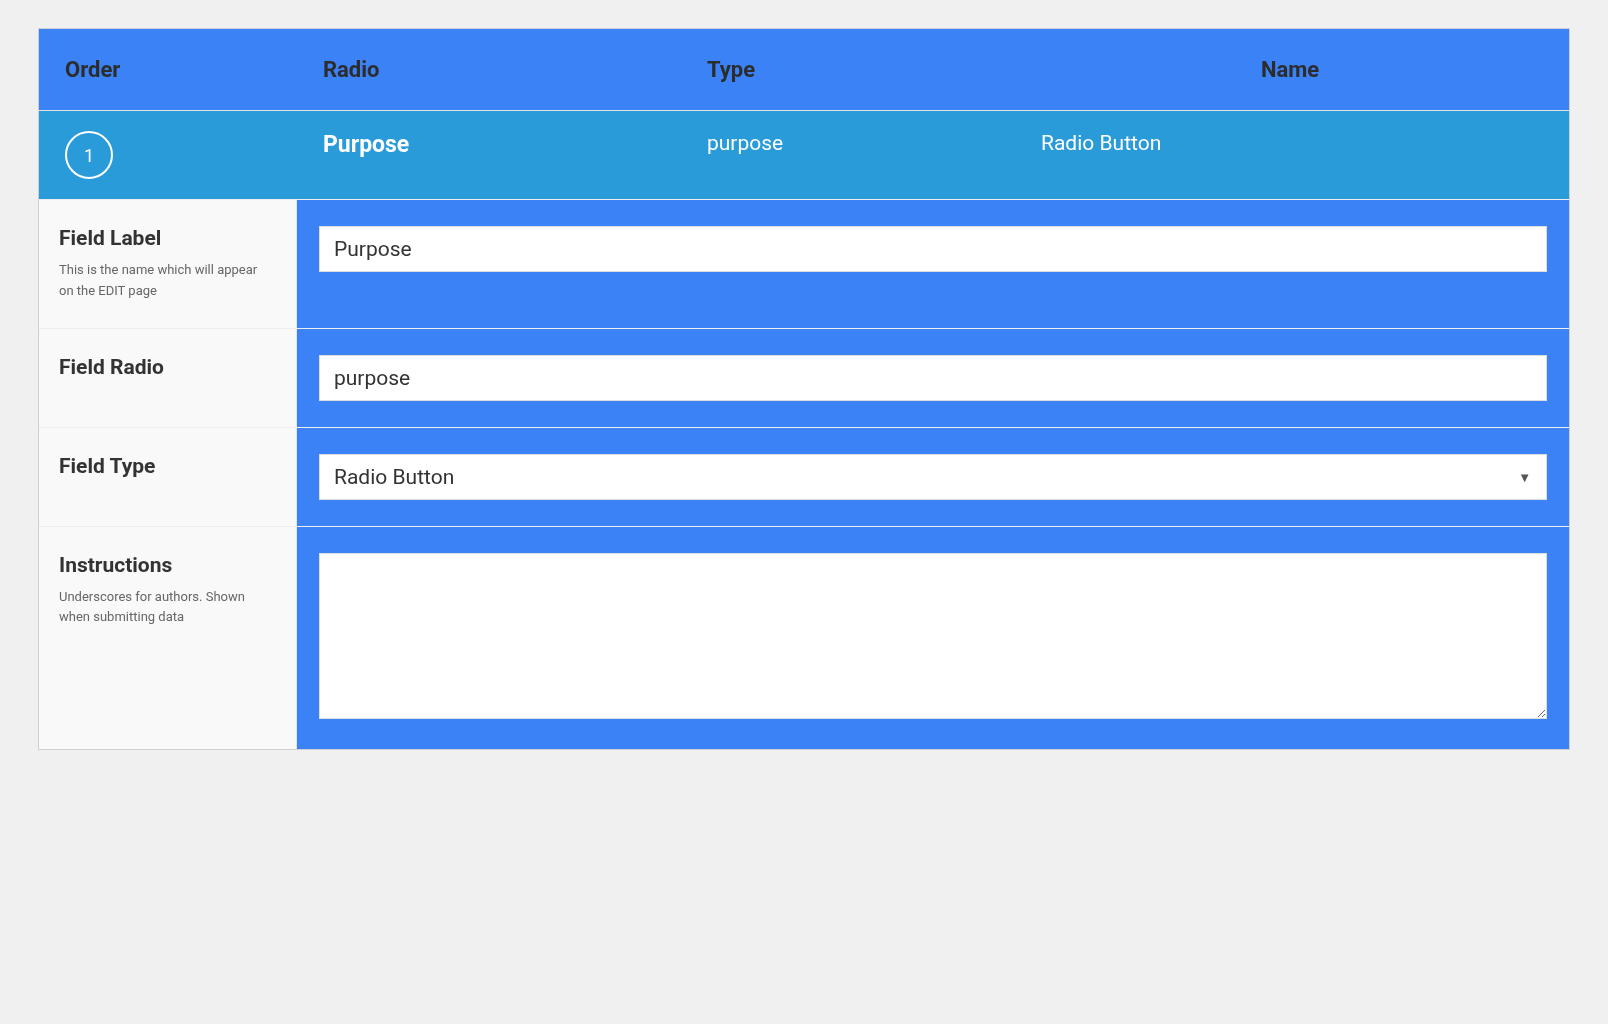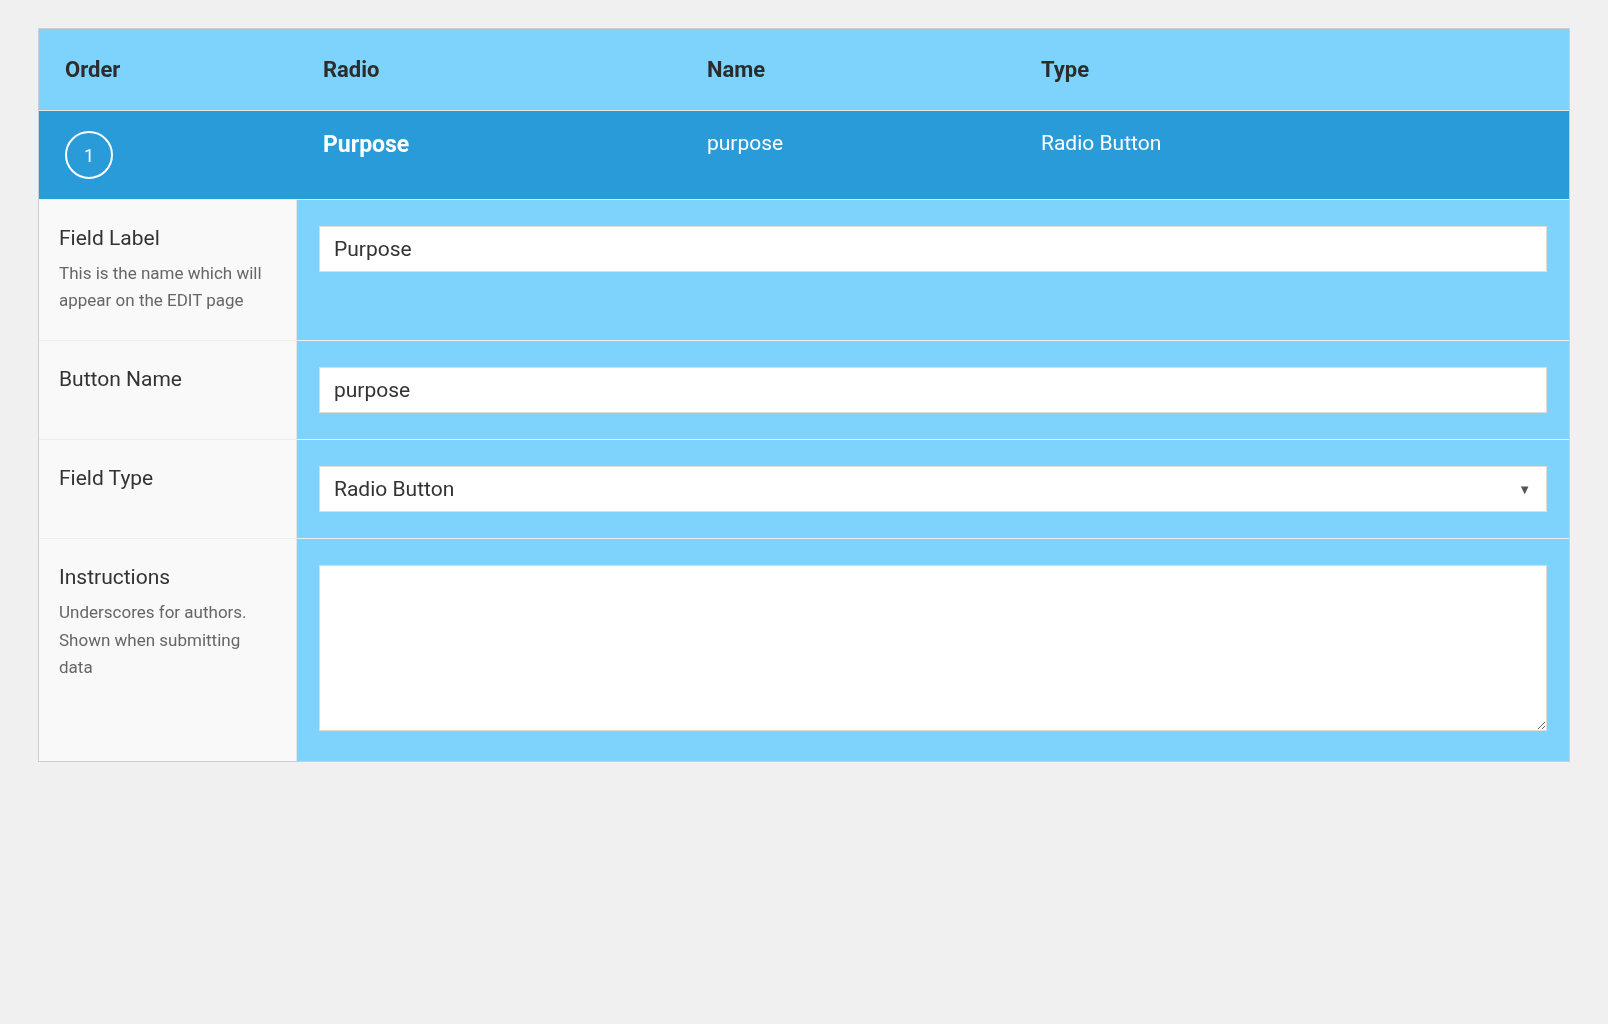--- a/index.html
+++ b/index.html
@@ -7,21 +7,21 @@
       margin: 0;
       padding: 0;
     }
     body {
       font-family: -apple-system, BlinkMacSystemFont, "Segoe UI", Roboto, "Helvetica Neue", Arial, sans-serif;
       background: #f0f0f1;
       padding: 28px 38px;
       color: #2c2c2c;
     }
     .field-group {
-      background: #7dd3fc;
+      background: #3b82f6;
       border: 1px solid #ccd0d4;
     }
     .header-row {
       display: flex;
       border-bottom: 1px solid #e5e5e5;
     }
     .header-cell {
       padding: 28px 0 28px 26px;
       font-weight: 700;
       font-size: 22px;
@@ -72,27 +72,27 @@
       display: flex;
       border-top: 1px solid #eee;
     }
     .settings-label-cell {
       width: 258px;
       background: #f9f9f9;
       border-right: 1px solid #e5e5e5;
       padding: 26px 22px 26px 20px;
     }
     .settings-label-title {
-      font-weight: 400;
+      font-weight: 700;
       font-size: 21px;
       color: #333;
       margin-bottom: 10px;
     }
     .settings-label-desc {
-      font-size: 17px;
+      font-size: 13px;
       color: #666;
       line-height: 1.6;
     }
     .settings-input-cell {
       flex: 1;
       padding: 26px 22px;
     }
     .text-input {
       width: 100%;
       padding: 10px 14px;
@@ -142,22 +142,22 @@
     }
   </style>
 </head>
 <body>
 
 <div class="field-group">
 
   <div class="header-row">
     <div class="header-cell col-order">Order</div>
     <div class="header-cell col-label">Radio</div>
+    <div class="header-cell col-type">Type</div>
     <div class="header-cell col-name">Name</div>
-    <div class="header-cell col-type">Type</div>
   </div>
 
   <div class="active-row">
     <div class="order-badge-wrap">
       <div class="order-badge">1</div>
     </div>
     <div class="active-cell active-label">Purpose</div>
     <div class="active-cell active-name">purpose</div>
     <div class="active-cell active-type">Radio Button</div>
   </div>
@@ -167,21 +167,21 @@
       <div class="settings-label-title">Field Label</div>
       <div class="settings-label-desc">This is the name which will appear on the EDIT page</div>
     </div>
     <div class="settings-input-cell">
       <input type="text" class="text-input" value="Purpose" style="">
     </div>
   </div>
 
   <div class="settings-row">
     <div class="settings-label-cell">
-      <div class="settings-label-title">Button Name</div>
+      <div class="settings-label-title">Field Radio</div>
     </div>
     <div class="settings-input-cell">
       <input type="text" class="text-input" value="purpose" style="">
     </div>
   </div>
 
   <div class="settings-row">
     <div class="settings-label-cell">
       <div class="settings-label-title">Field Type</div>
     </div>

